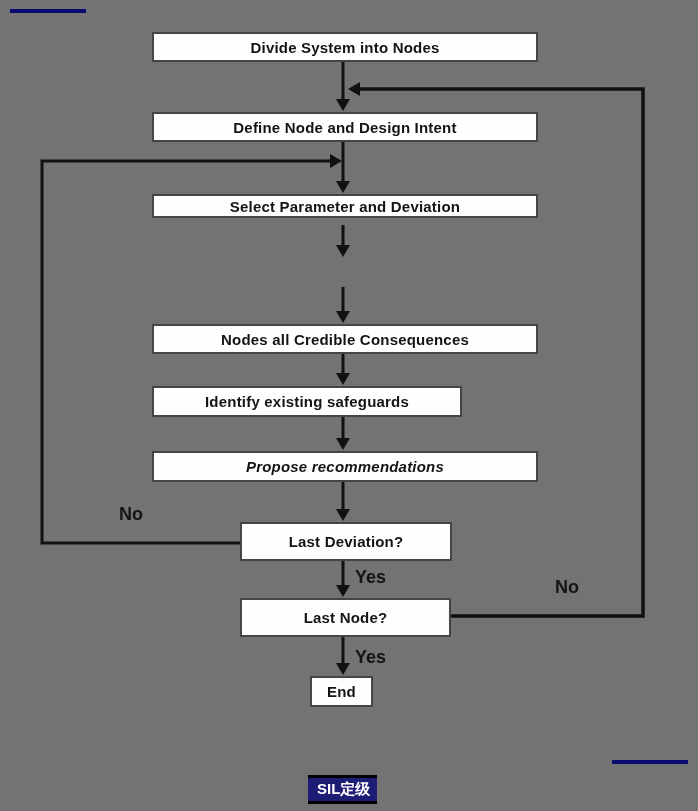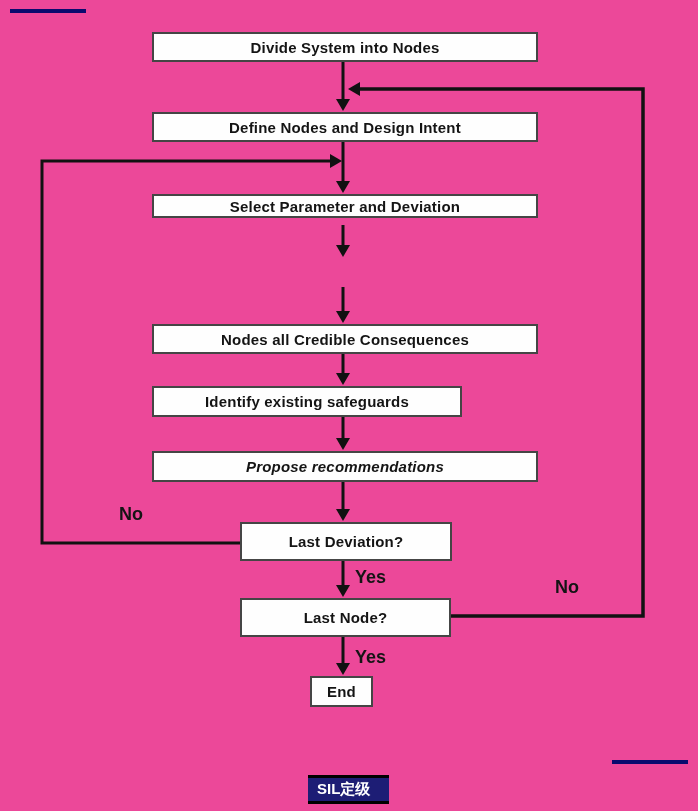--- a/index.html
+++ b/index.html
@@ -4,21 +4,21 @@
 <style>
   * { margin: 0; padding: 0; box-sizing: border-box; }
   html, body { background: #ffffff; }
   body {
     font-family: "Liberation Sans", "DejaVu Sans", sans-serif;
     width: 698px; height: 811px;
   }
   .stage {
     position: relative;
     width: 698px; height: 811px;
-    background: #ec4899;
+    background: #737373;
     overflow: hidden;
   }
   .navy-bar {
     position: absolute;
     height: 4px;
     background: #0a0a6e;
   }
   .navy-bar.top-left  { left: 10px;  top: 9px;   width: 76px; }
   .navy-bar.bot-right { left: 612px; top: 760px; width: 76px; }
 
@@ -51,21 +51,21 @@
   }
 
   .sil-badge {
     position: absolute;
     left: 308px; top: 775px;
     background: #1d1d75;
     color: #ffffff;
     font-weight: bold;
     font-size: 15px;
     line-height: 20px;
-    padding: 1px 19px 2px 9px;
+    padding: 1px 7px 2px 9px;
     border-top: 3px solid #000000;
     border-bottom: 3px solid #000000;
     white-space: nowrap;
   }
 </style>
 </head>
 <body>
 
 <div class="stage">
 
@@ -99,21 +99,21 @@
       <polygon points="330,154 330,168 342,161"></polygon>
       <polygon points="360,82 360,96 348,89"></polygon>
     </g>
   </svg>
 
   <div class="pbox" style="left:152px; top:32px;  width:386px; height:30px;">
     <span class="pbox-label">Divide System into Nodes</span>
   </div>
 
   <div class="pbox" style="left:152px; top:112px; width:386px; height:30px;">
-    <span class="pbox-label">Define Nodes and Design Intent</span>
+    <span class="pbox-label">Define Node and Design Intent</span>
   </div>
 
   <div class="pbox" style="left:152px; top:194px; width:386px; height:24px;">
     <span class="pbox-label">Select Parameter and Deviation</span>
   </div>
 
 
   <div class="pbox" style="left:152px; top:324px; width:386px; height:30px;">
     <span class="pbox-label">Nodes all Credible Consequences</span>
   </div>

